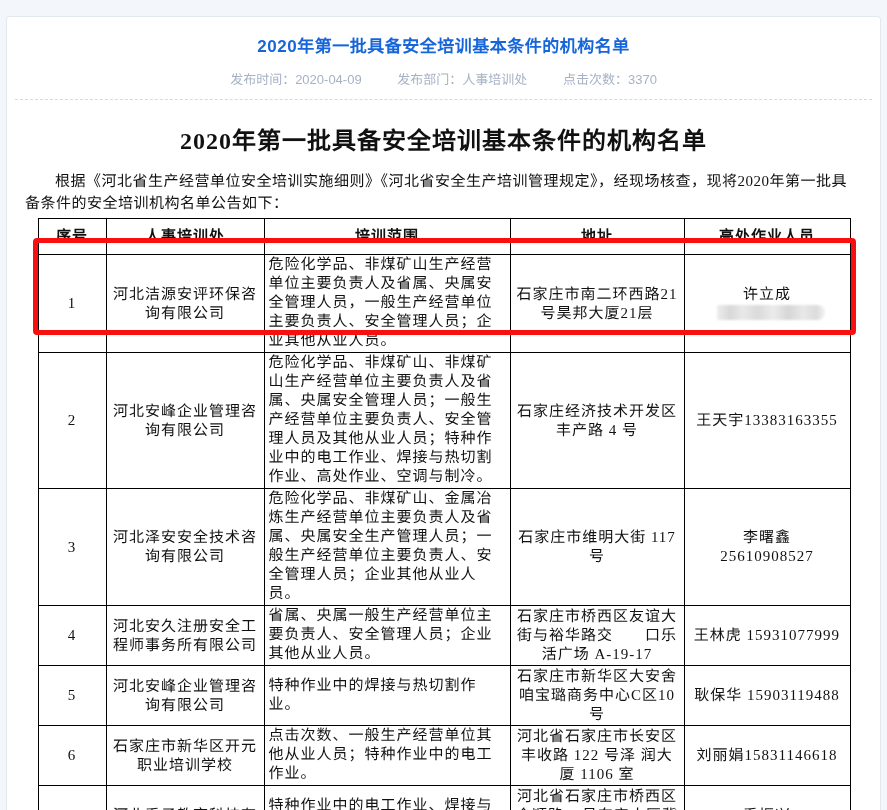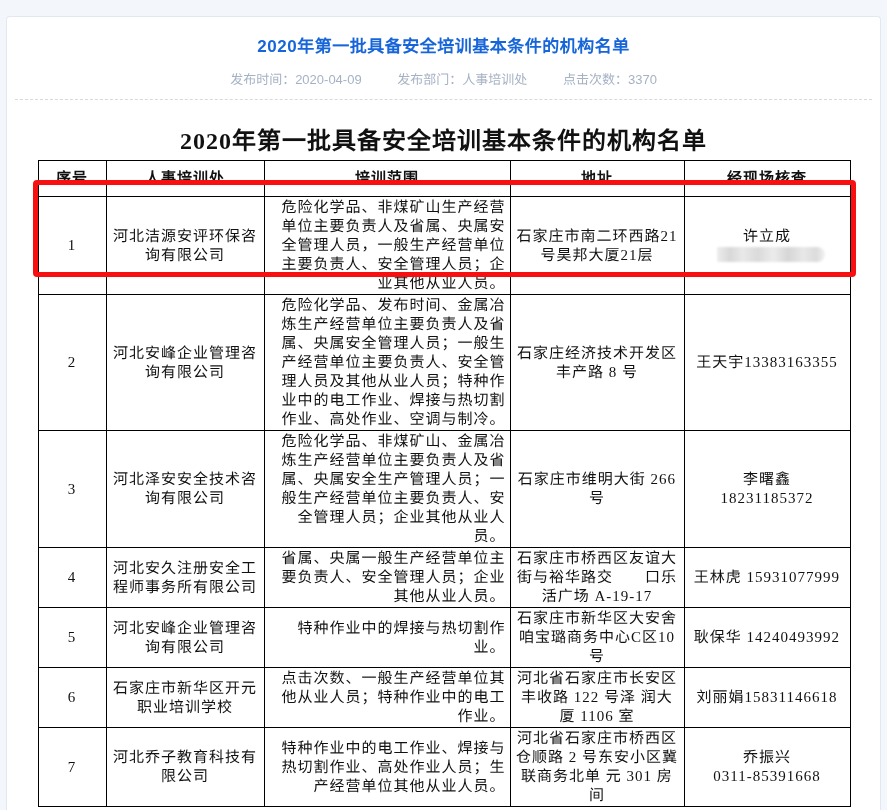--- a/index.html
+++ b/index.html
@@ -54,21 +54,21 @@
   .org-table col.c-name{width:158px;}
   .org-table col.c-scope{width:246px;}
   .org-table col.c-addr{width:174px;}
   .org-table col.c-contact{width:166px;}
   .org-table th,.org-table td{
     border:1px solid var(--border-black);
     padding:1px 4px;vertical-align:middle;text-align:center;
     letter-spacing:1px;line-height:19px;
   }
   .org-table thead th{height:21px;font-weight:bold;padding:8px 2px;}
-  .org-table td.scope{text-align:right;}
+  .org-table td.scope{text-align:left;font-family:Liberation Mono, monospace;}
   .org-table td.contact{white-space:pre-line;}
   tbody tr:nth-child(1){height:92px;}
   tbody tr:nth-child(2){height:126px;}
   tbody tr:nth-child(3){height:109px;}
   tbody tr:nth-child(4){height:57px;}
   tbody tr:nth-child(5){height:55px;}
   tbody tr:nth-child(6){height:57px;}
   tbody tr:nth-child(7){height:73px;}
   tbody tr:nth-child(8){height:48px;}
   .highlight-box{
@@ -96,76 +96,77 @@
   <div class="meta-line">
     <span class="meta-item"><span>发布时间：</span><span>2020-04-09</span></span>
     <span class="meta-item"><span>发布部门：</span><span>人事培训处</span></span>
     <span class="meta-item"><span>点击次数：</span><span>3370</span></span>
   </div>
 
   <div class="dashed-divider"></div>
 
   <div class="doc-heading">2020年第一批具备安全培训基本条件的机构名单</div>
 
+  <p class="intro">根据《河北省生产经营单位安全培训实施细则》《河北省安全生产培训管理规定》，经现场核查，现将2020年第一批具备条件的安全培训机构名单公告如下：</p>
 
   <div class="table-wrap">
     <div class="highlight-box"></div>
     <table class="org-table">
       <colgroup>
         <col class="c-no">
           <col class="c-name">
           <col class="c-scope">
           <col class="c-addr">
           <col class="c-contact">
       </colgroup>
       <thead>
         <tr>
           <th>序号</th>
           <th>人事培训处</th>
           <th>培训范围</th>
           <th>地址</th>
-          <th>经现场核查</th>
+          <th>高处作业人员</th>
         </tr>
       </thead>
       <tbody>
         <tr>
           <td>1</td>
           <td>河北洁源安评环保咨询有限公司</td>
           <td class="scope">危险化学品、非煤矿山生产经营单位主要负责人及省属、央属安全管理人员，一般生产经营单位主要负责人、安全管理人员；企业其他从业人员。</td>
           <td>石家庄市南二环西路21号昊邦大厦21层</td>
           <td class="contact"><span>许立成</span><span class="redacted-phone"></span></td>
         </tr>
         <tr>
           <td>2</td>
           <td>河北安峰企业管理咨询有限公司</td>
-          <td class="scope">危险化学品、发布时间、金属冶炼生产经营单位主要负责人及省属、央属安全管理人员；一般生产经营单位主要负责人、安全管理人员及其他从业人员；特种作业中的电工作业、焊接与热切割作业、高处作业、空调与制冷。</td>
-          <td>石家庄经济技术开发区丰产路 8 号</td>
+          <td class="scope">危险化学品、非煤矿山、非煤矿山生产经营单位主要负责人及省属、央属安全管理人员；一般生产经营单位主要负责人、安全管理人员及其他从业人员；特种作业中的电工作业、焊接与热切割作业、高处作业、空调与制冷。</td>
+          <td>石家庄经济技术开发区丰产路 4 号</td>
           <td class="contact">王天宇13383163355</td>
         </tr>
         <tr>
           <td>3</td>
           <td>河北泽安安全技术咨询有限公司</td>
           <td class="scope">危险化学品、非煤矿山、金属冶炼生产经营单位主要负责人及省属、央属安全生产管理人员；一般生产经营单位主要负责人、安全管理人员；企业其他从业人员。</td>
-          <td>石家庄市维明大街 266 号</td>
+          <td>石家庄市维明大街 117 号</td>
           <td class="contact">李曙鑫
-18231185372</td>
+25610908527</td>
         </tr>
         <tr>
           <td>4</td>
           <td>河北安久注册安全工程师事务所有限公司</td>
           <td class="scope">省属、央属一般生产经营单位主要负责人、安全管理人员；企业其他从业人员。</td>
           <td>石家庄市桥西区友谊大街与裕华路交　　口乐活广场 A-19-17</td>
           <td class="contact">王林虎 15931077999</td>
         </tr>
         <tr>
           <td>5</td>
           <td>河北安峰企业管理咨询有限公司</td>
           <td class="scope">特种作业中的焊接与热切割作业。</td>
           <td>石家庄市新华区大安舍咱宝璐商务中心C区10号</td>
-          <td class="contact">耿保华 14240493992</td>
+          <td class="contact">耿保华 15903119488</td>
         </tr>
         <tr>
           <td>6</td>
           <td>石家庄市新华区开元职业培训学校</td>
           <td class="scope">点击次数、一般生产经营单位其他从业人员；特种作业中的电工作业。</td>
           <td>河北省石家庄市长安区丰收路 122 号泽 润大厦 1106 室</td>
           <td class="contact">刘丽娟15831146618</td>
         </tr>
         <tr>
           <td>7</td>

